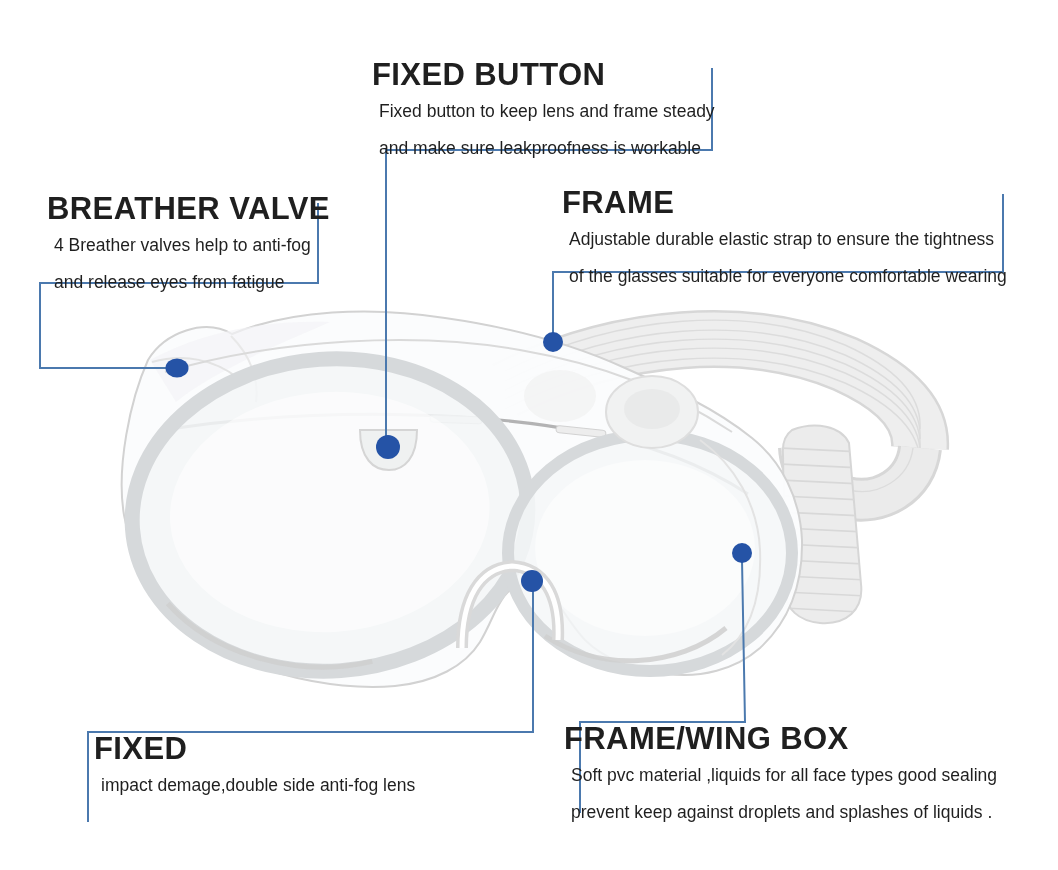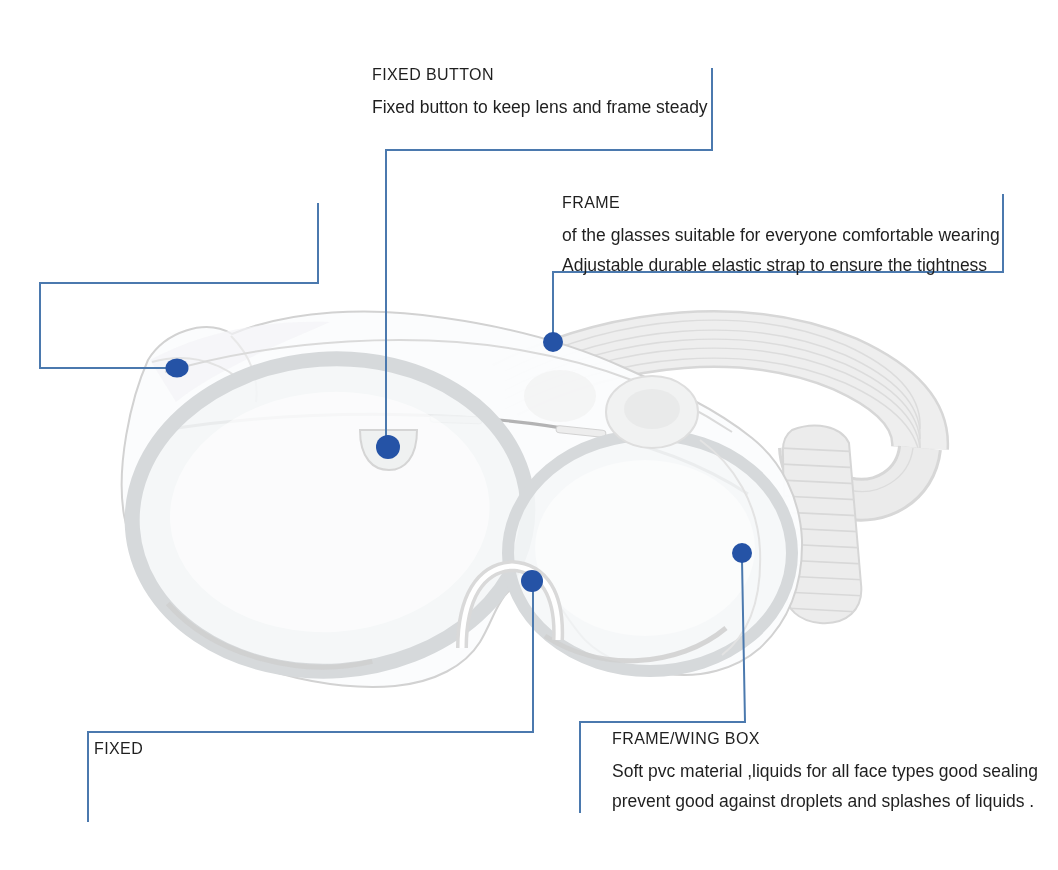--- a/index.html
+++ b/index.html
@@ -15,29 +15,29 @@
     overflow:hidden;
     font-family:"Liberation Sans", sans-serif;
     color:var(--text);
   }
   .art{position:absolute;left:0;top:0;}
   .connector{stroke:var(--line);stroke-width:2;fill:none;}
   .dot{fill:var(--dot);stroke:none;}
   .callout{position:absolute;}
   .callout h2{
     margin:0 0 3px 0;
-    font-size:16px;
-    font-weight:400;
+    font-size:31px;
+    font-weight:700;
     letter-spacing:0.4px;
     line-height:30px;
     color:var(--text);
     white-space:nowrap;
   }
   .callout p{
-    margin:0;
+    margin:7px;
     font-size:17.5px;
     font-weight:400;
     line-height:29.5px;
     color:var(--text);
     white-space:nowrap;
   }
 </style>
 </head>
 <body>
 
@@ -151,32 +151,39 @@
       <ellipse class="dot" cx="177" cy="368" rx="11.5" ry="9.5"></ellipse>
       <circle class="dot" cx="553" cy="342" r="10"></circle>
       <circle class="dot" cx="532" cy="581" r="11"></circle>
       <circle class="dot" cx="742" cy="553" r="10"></circle>
     </g>
   </svg>
 
   <div class="callout" style="left:372px;top:60px;">
     <h2>FIXED BUTTON</h2>
     <p>Fixed button to keep lens and frame steady</p>
+    <p>and make sure leakproofness is workable</p>
   </div>
 
+  <div class="callout" style="left:47px;top:194px;">
+    <h2>BREATHER VALVE</h2>
+    <p>4 Breather valves help to anti-fog</p>
+    <p>and release eyes from fatigue</p>
+  </div>
 
   <div class="callout" style="left:562px;top:188px;">
     <h2>FRAME</h2>
+    <p>Adjustable durable elastic strap to ensure the tightness</p>
     <p>of the glasses suitable for everyone comfortable wearing</p>
-    <p>Adjustable durable elastic strap to ensure the tightness</p>
   </div>
 
   <div class="callout" style="left:94px;top:734px;">
     <h2>FIXED</h2>
+    <p>impact demage,double side anti-fog lens</p>
   </div>
 
-  <div class="callout" style="left:612px;top:724px;">
+  <div class="callout" style="left:564px;top:724px;">
     <h2>FRAME/WING BOX</h2>
     <p>Soft pvc material ,liquids for all face types good sealing</p>
-    <p>prevent good against droplets and splashes of liquids .</p>
+    <p>prevent keep against droplets and splashes of liquids .</p>
   </div>
 
 </div>
 
 </body></html>

